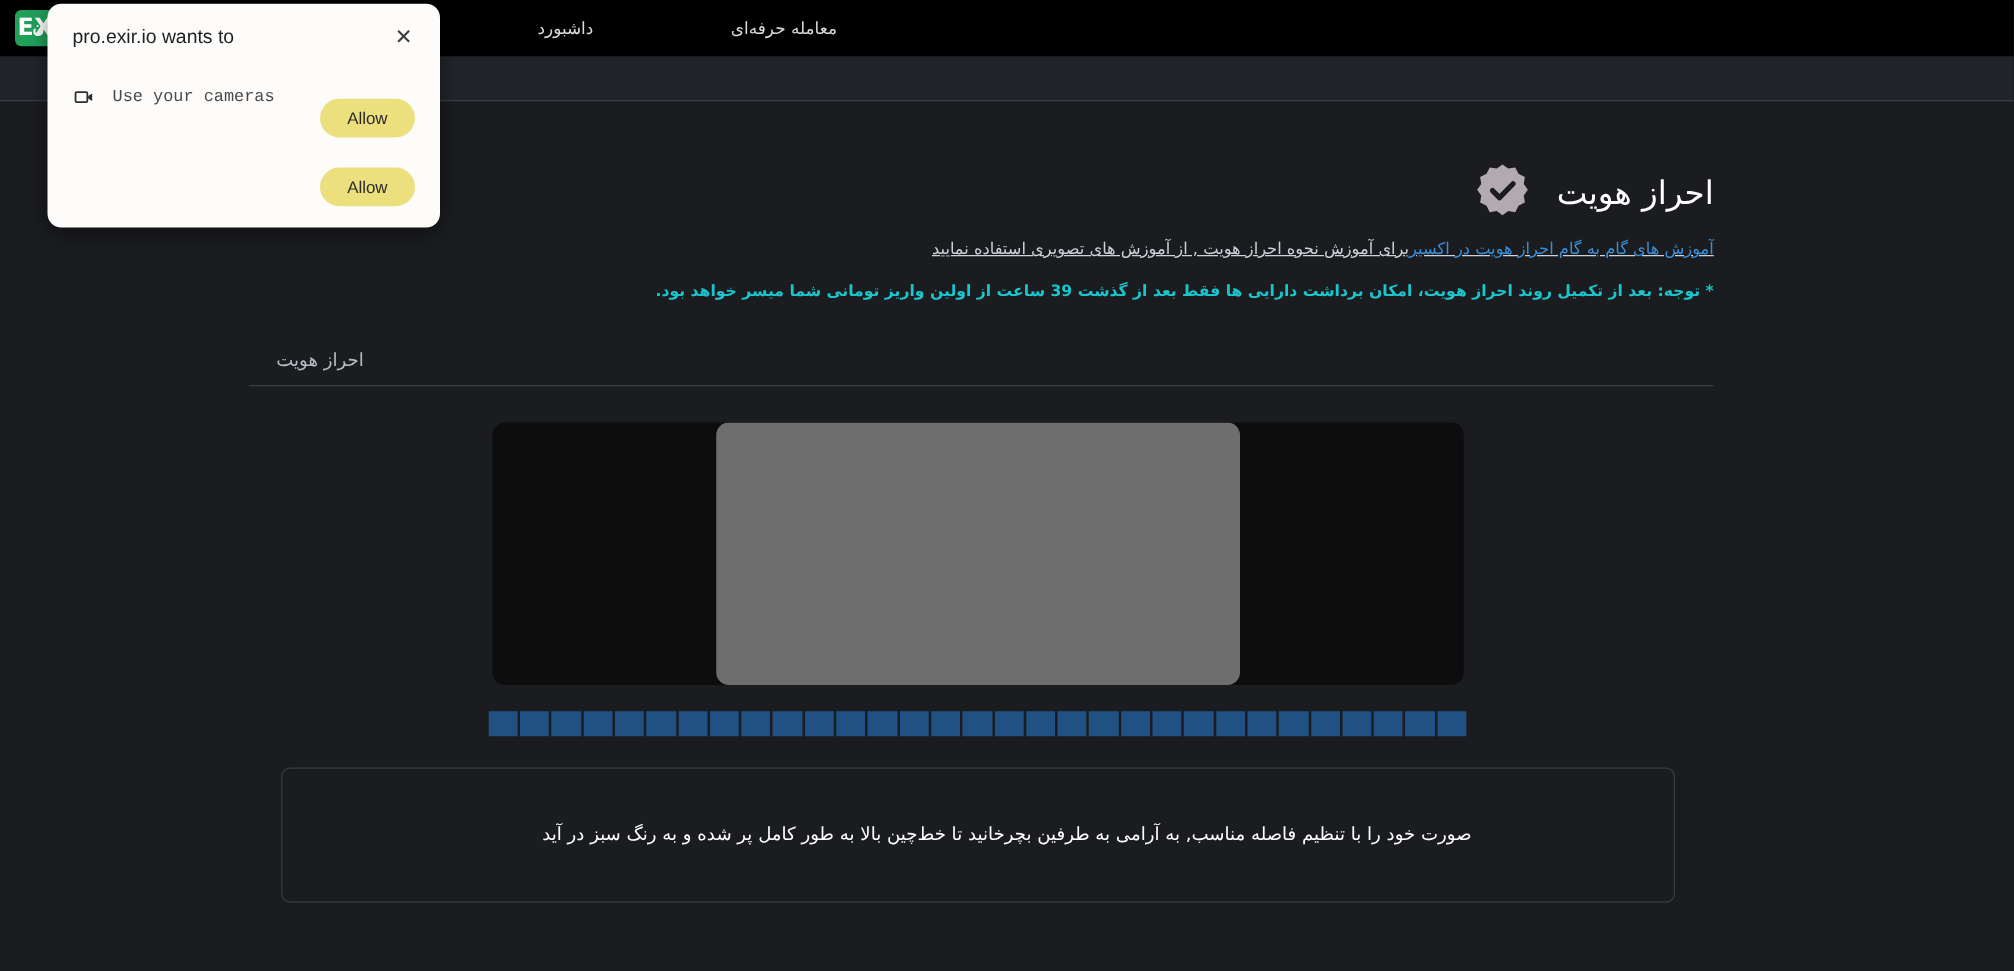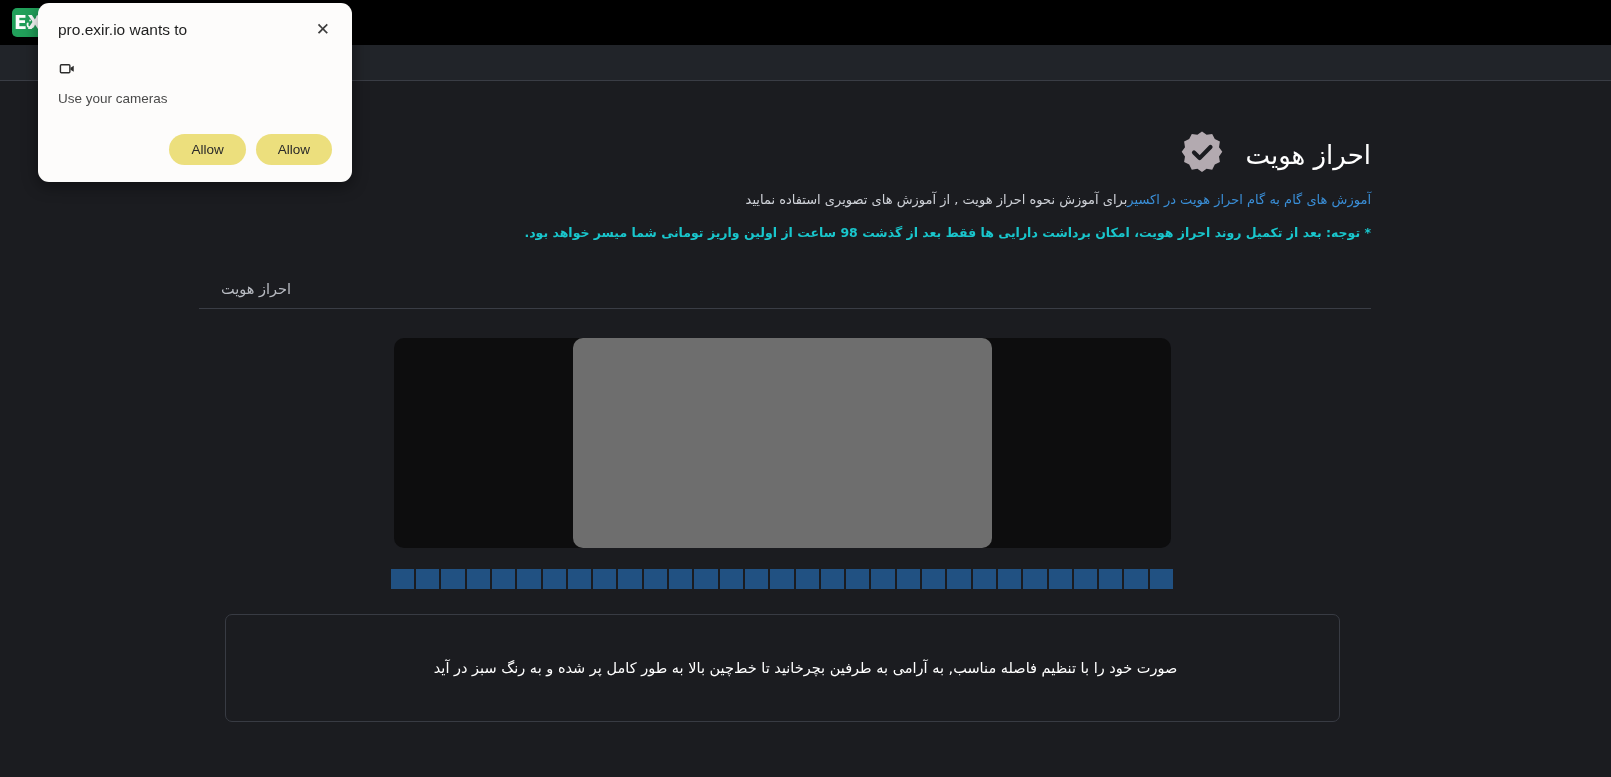--- a/index.html
+++ b/index.html
@@ -208,20 +208,21 @@
   .desc {
     position: absolute;
     top: 110px;
     right: 240px;
     left: 0;
     text-align: right;
     color: #cfd2d8;
     font-size: 13px;
     direction: rtl;
     white-space: nowrap;
+    text-decoration: underline;
   }
   .desc .link {
     color: #3a8fd8;
     cursor: pointer;
   }
 
   .note {
     position: absolute;
     top: 143px;
     right: 240px;
@@ -362,42 +363,42 @@
     border: none;
     padding: 0 2px;
     font-family: "Liberation Sans", sans-serif;
   }
   .perm-list {
     margin-top: 20px;
     direction: ltr;
   }
   .perm-item {
     display: flex;
-    flex-direction: column;
-    align-items: flex-start;
+    flex-direction: row;
+    align-items: flex-end;
     gap: 14px;
     height: 27px;
     color: #4a4a4a;
     font-size: 13.5px;
-    font-family: Liberation Sans, sans-serif;
+    font-family: Liberation Mono, monospace;
   }
   .perm-icon {
     width: 18px; height: 18px;
     display: flex;
     align-items: center;
     justify-content: center;
     flex: none;
   }
   .perm-actions {
     position: absolute;
     bottom: 17px;
     right: 20px;
     display: flex;
-    flex-direction: row;
-    gap: 10px;
+    flex-direction: column;
+    gap: 24px;
     direction: ltr;
   }
   .perm-btn {
     background: #ecdf7d;
     border: none;
     border-radius: 16px;
     padding: 8px 22px;
     color: #2a2a2a;
     font-size: 13.5px;
     cursor: pointer;
@@ -428,20 +429,24 @@
     <div class="topnav-center">
       <div class="logo">
         <span class="logo-mark">
           <i></i>
             <i></i>
             <i></i>
         </span>
         <span class="logo-text">EXIR</span>
       </div>
 
+      <div class="navlinks">
+        <span class="navlink">داشبورد</span>
+        <span class="navlink">معامله حرفه‌ای</span>
+      </div>
     </div>
   </div>
 
   <div class="subnav"></div>
 
   <div class="main">
 
     <div class="header-row">
       <div class="badge">
         <svg viewBox="0 0 50 50" width="50" height="50" aria-hidden="true">
@@ -449,21 +454,21 @@
           <path fill="none" stroke="#1b1c20" stroke-width="4.2" stroke-linecap="round" stroke-linejoin="round" d="M17 22.5l5.6 5.6L33.5 17"></path>
         </svg>
       </div>
       <div class="page-title">احراز هویت</div>
     </div>
 
     <div class="desc">
       <span class="link">آموزش های گام به گام احراز هویت در اکسیر</span><span>برای آموزش نحوه احراز هویت , از آموزش های تصویری استفاده نمایید </span>
     </div>
 
-    <div class="note">* توجه: بعد از تکمیل روند احراز هویت، امکان برداشت دارایی ها فقط بعد از گذشت 98 ساعت از اولین واریز تومانی شما میسر خواهد بود.</div>
+    <div class="note">* توجه: بعد از تکمیل روند احراز هویت، امکان برداشت دارایی ها فقط بعد از گذشت 39 ساعت از اولین واریز تومانی شما میسر خواهد بود.</div>
 
     <div class="tabs">
       <button class="tab">احراز هویت</button>
     </div>
 
     <div class="video-wrap">
       <div class="video-placeholder"></div>
     </div>
 
     <div class="segbar" id="segbar">

